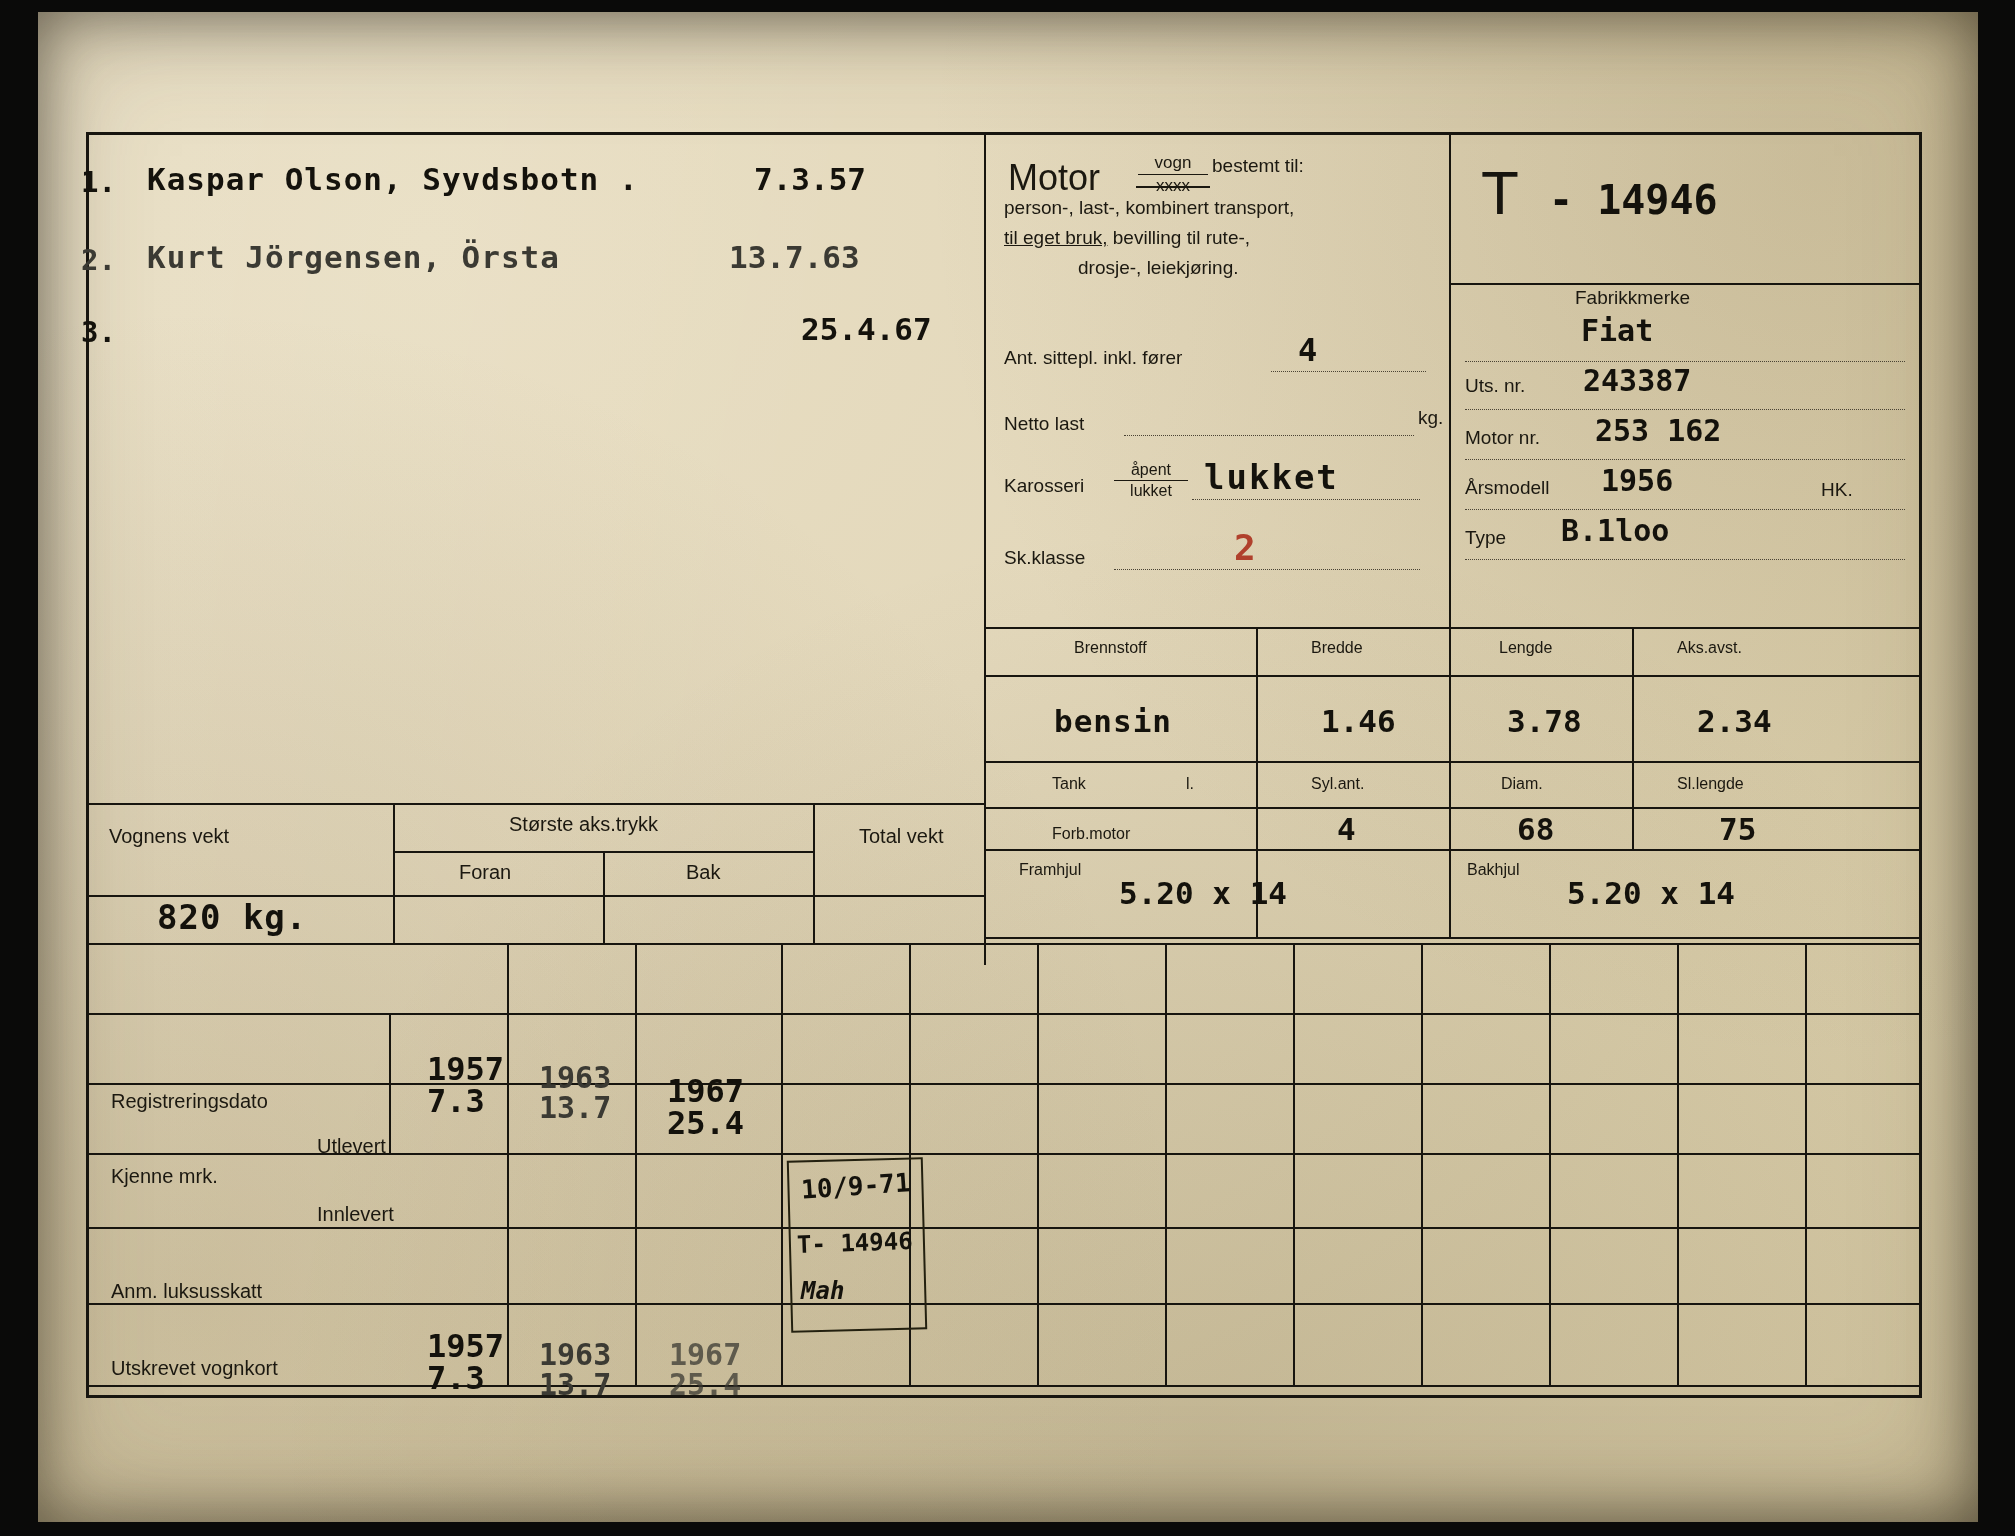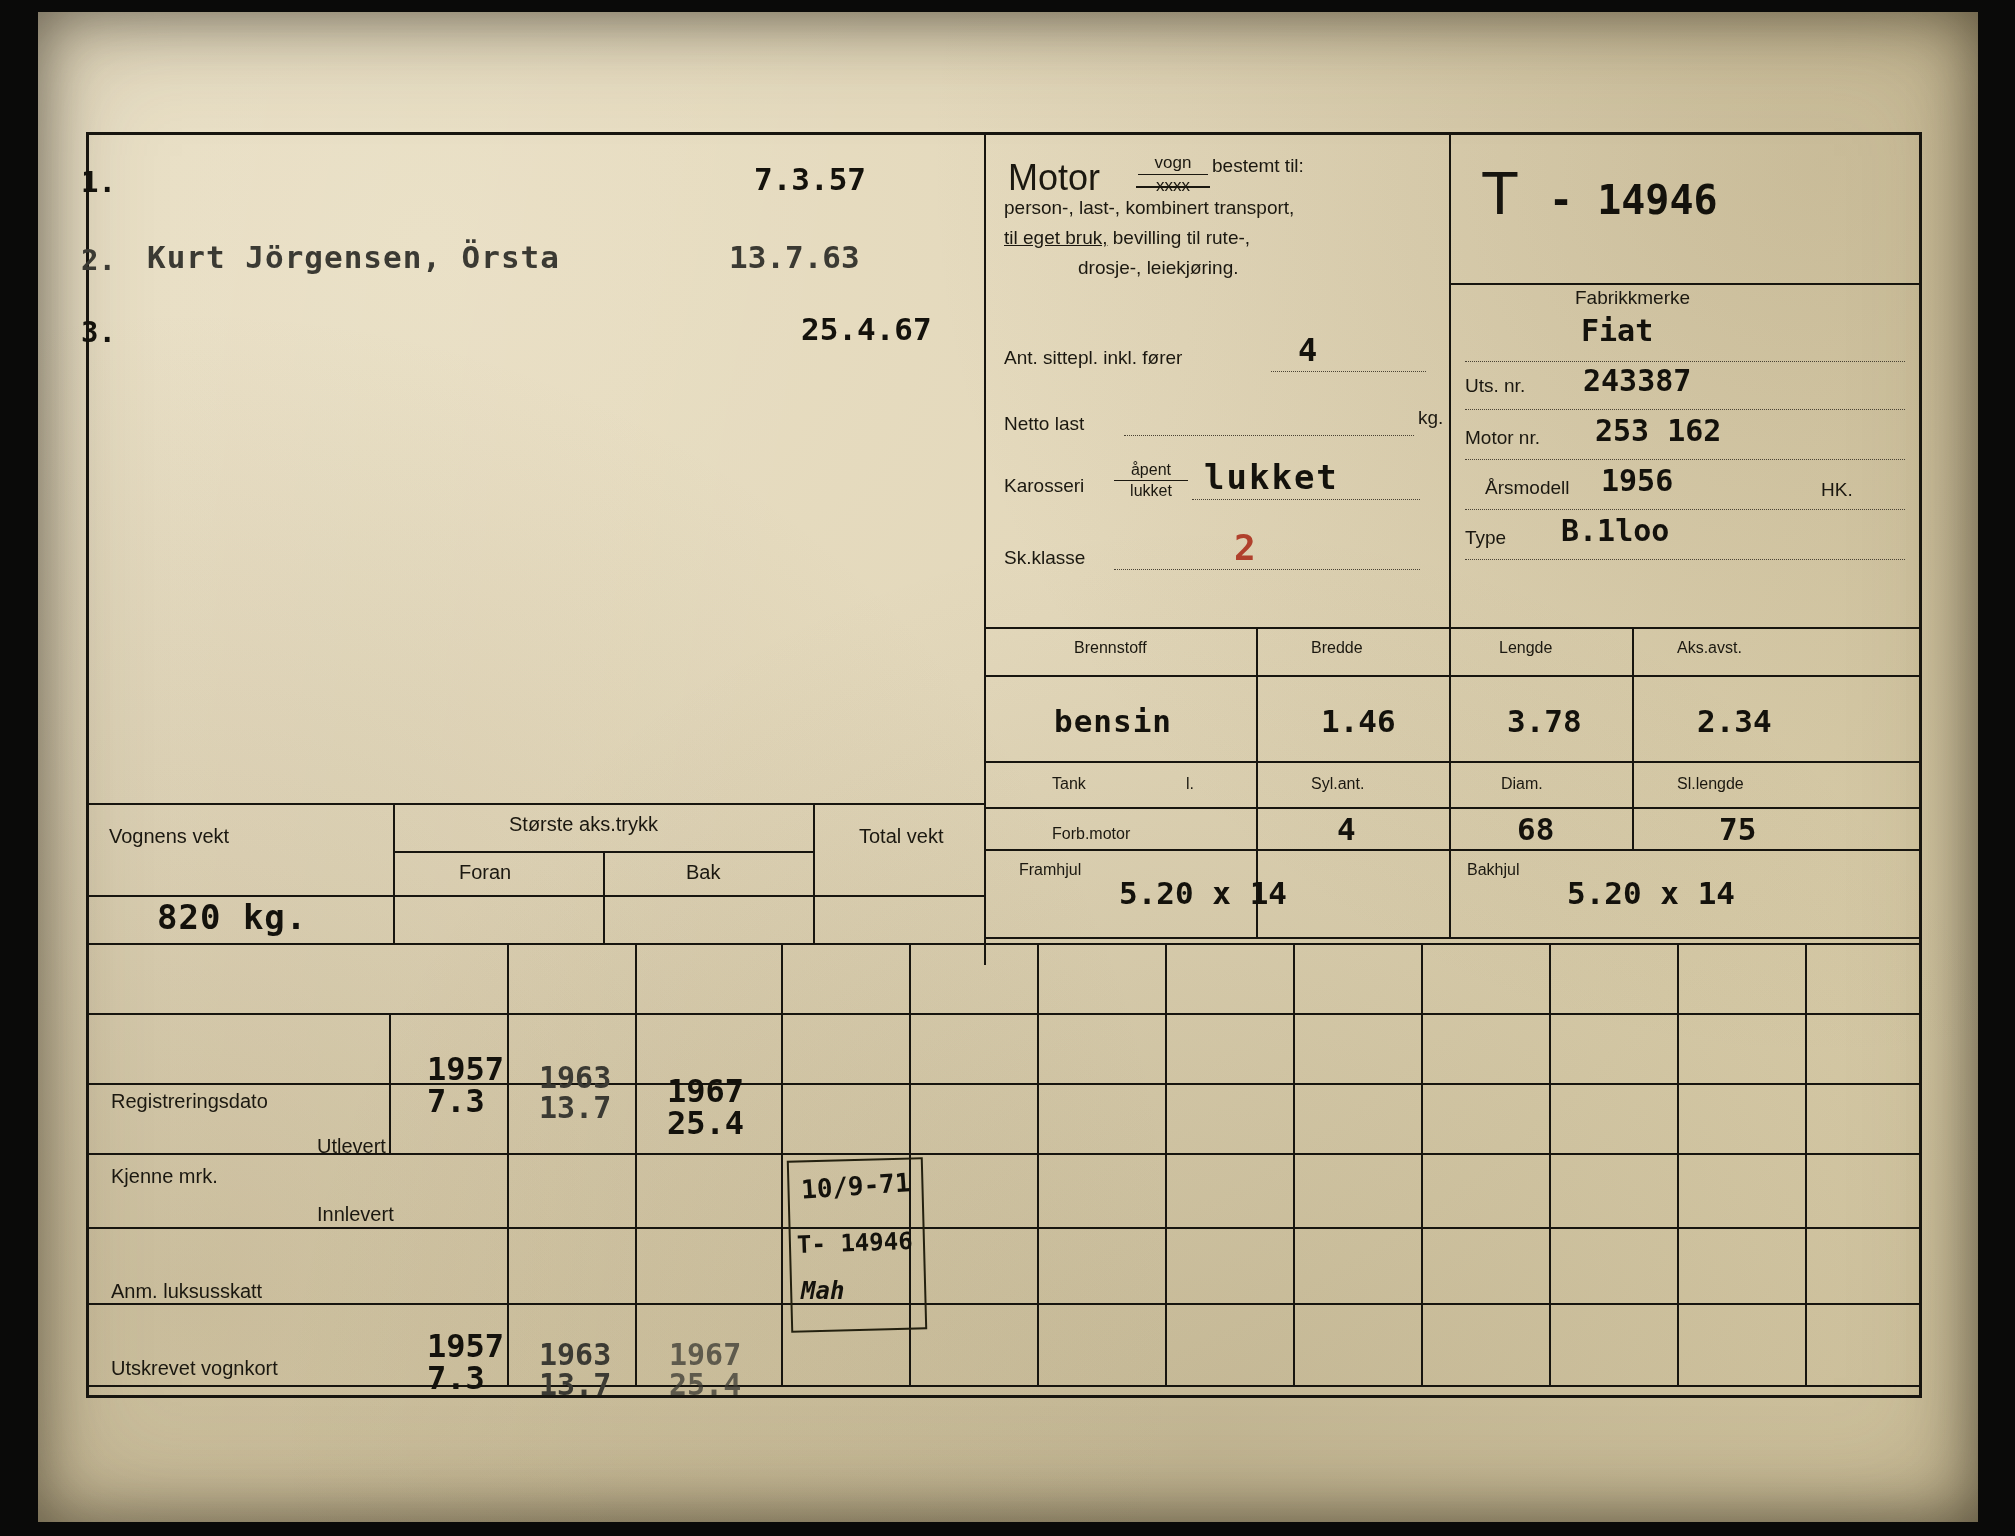--- a/index.html
+++ b/index.html
@@ -89,20 +89,21 @@
 
 <div class="scan">
   <div class="edge-shadow"></div>
 
   <div class="card">
 
     <div class="owners">
 
       <div class="owner-row" style="top:22px;">
         <span class="hand ow-num">1.</span>
+        <span class="hand ow-name">Kaspar Olson, Syvdsbotn .</span>
         <span class="hand ow-date" style="left:665px;">7.3.57</span>
       </div>
 
       <div class="owner-row" style="top:100px;">
         <span class="hand ow-num hw-grey">2.</span>
         <span class="hand ow-name hw-grey">Kurt Jörgensen, Örsta</span>
         <span class="hand ow-date hw-grey" style="left:640px;">13.7.63</span>
       </div>
 
       <div class="owner-row" style="top:172px;">
@@ -158,21 +159,21 @@
       <span class="dotline" style="left:14px;top:226px;width:440px;"></span>
 
       <span class="idrow-lbl" style="left:14px;top:240px;">Uts. nr.</span>
       <span class="hand idrow-val" style="left:132px;top:228px;">243387</span>
       <span class="dotline" style="left:14px;top:274px;width:440px;"></span>
 
       <span class="idrow-lbl" style="left:14px;top:292px;">Motor nr.</span>
       <span class="hand idrow-val" style="left:144px;top:278px;">253 162</span>
       <span class="dotline" style="left:14px;top:324px;width:440px;"></span>
 
-      <span class="idrow-lbl" style="left:14px;top:342px;margin-left:20px;">Årsmodell</span>
+      <span class="idrow-lbl" style="left:14px;top:342px;">Årsmodell</span>
       <span class="hand idrow-val" style="left:150px;top:328px;">1956</span>
       <span class="idrow-lbl" style="left:370px;top:344px;">HK.</span>
       <span class="dotline" style="left:14px;top:374px;width:440px;"></span>
 
       <span class="idrow-lbl" style="left:14px;top:392px;">Type</span>
       <span class="hand idrow-val" style="left:110px;top:378px;">B.1loo</span>
       <span class="dotline" style="left:14px;top:424px;width:440px;"></span>
     </div>
 
     <div class="vl" style="left:895px;top:0;height:830px;"></div>

